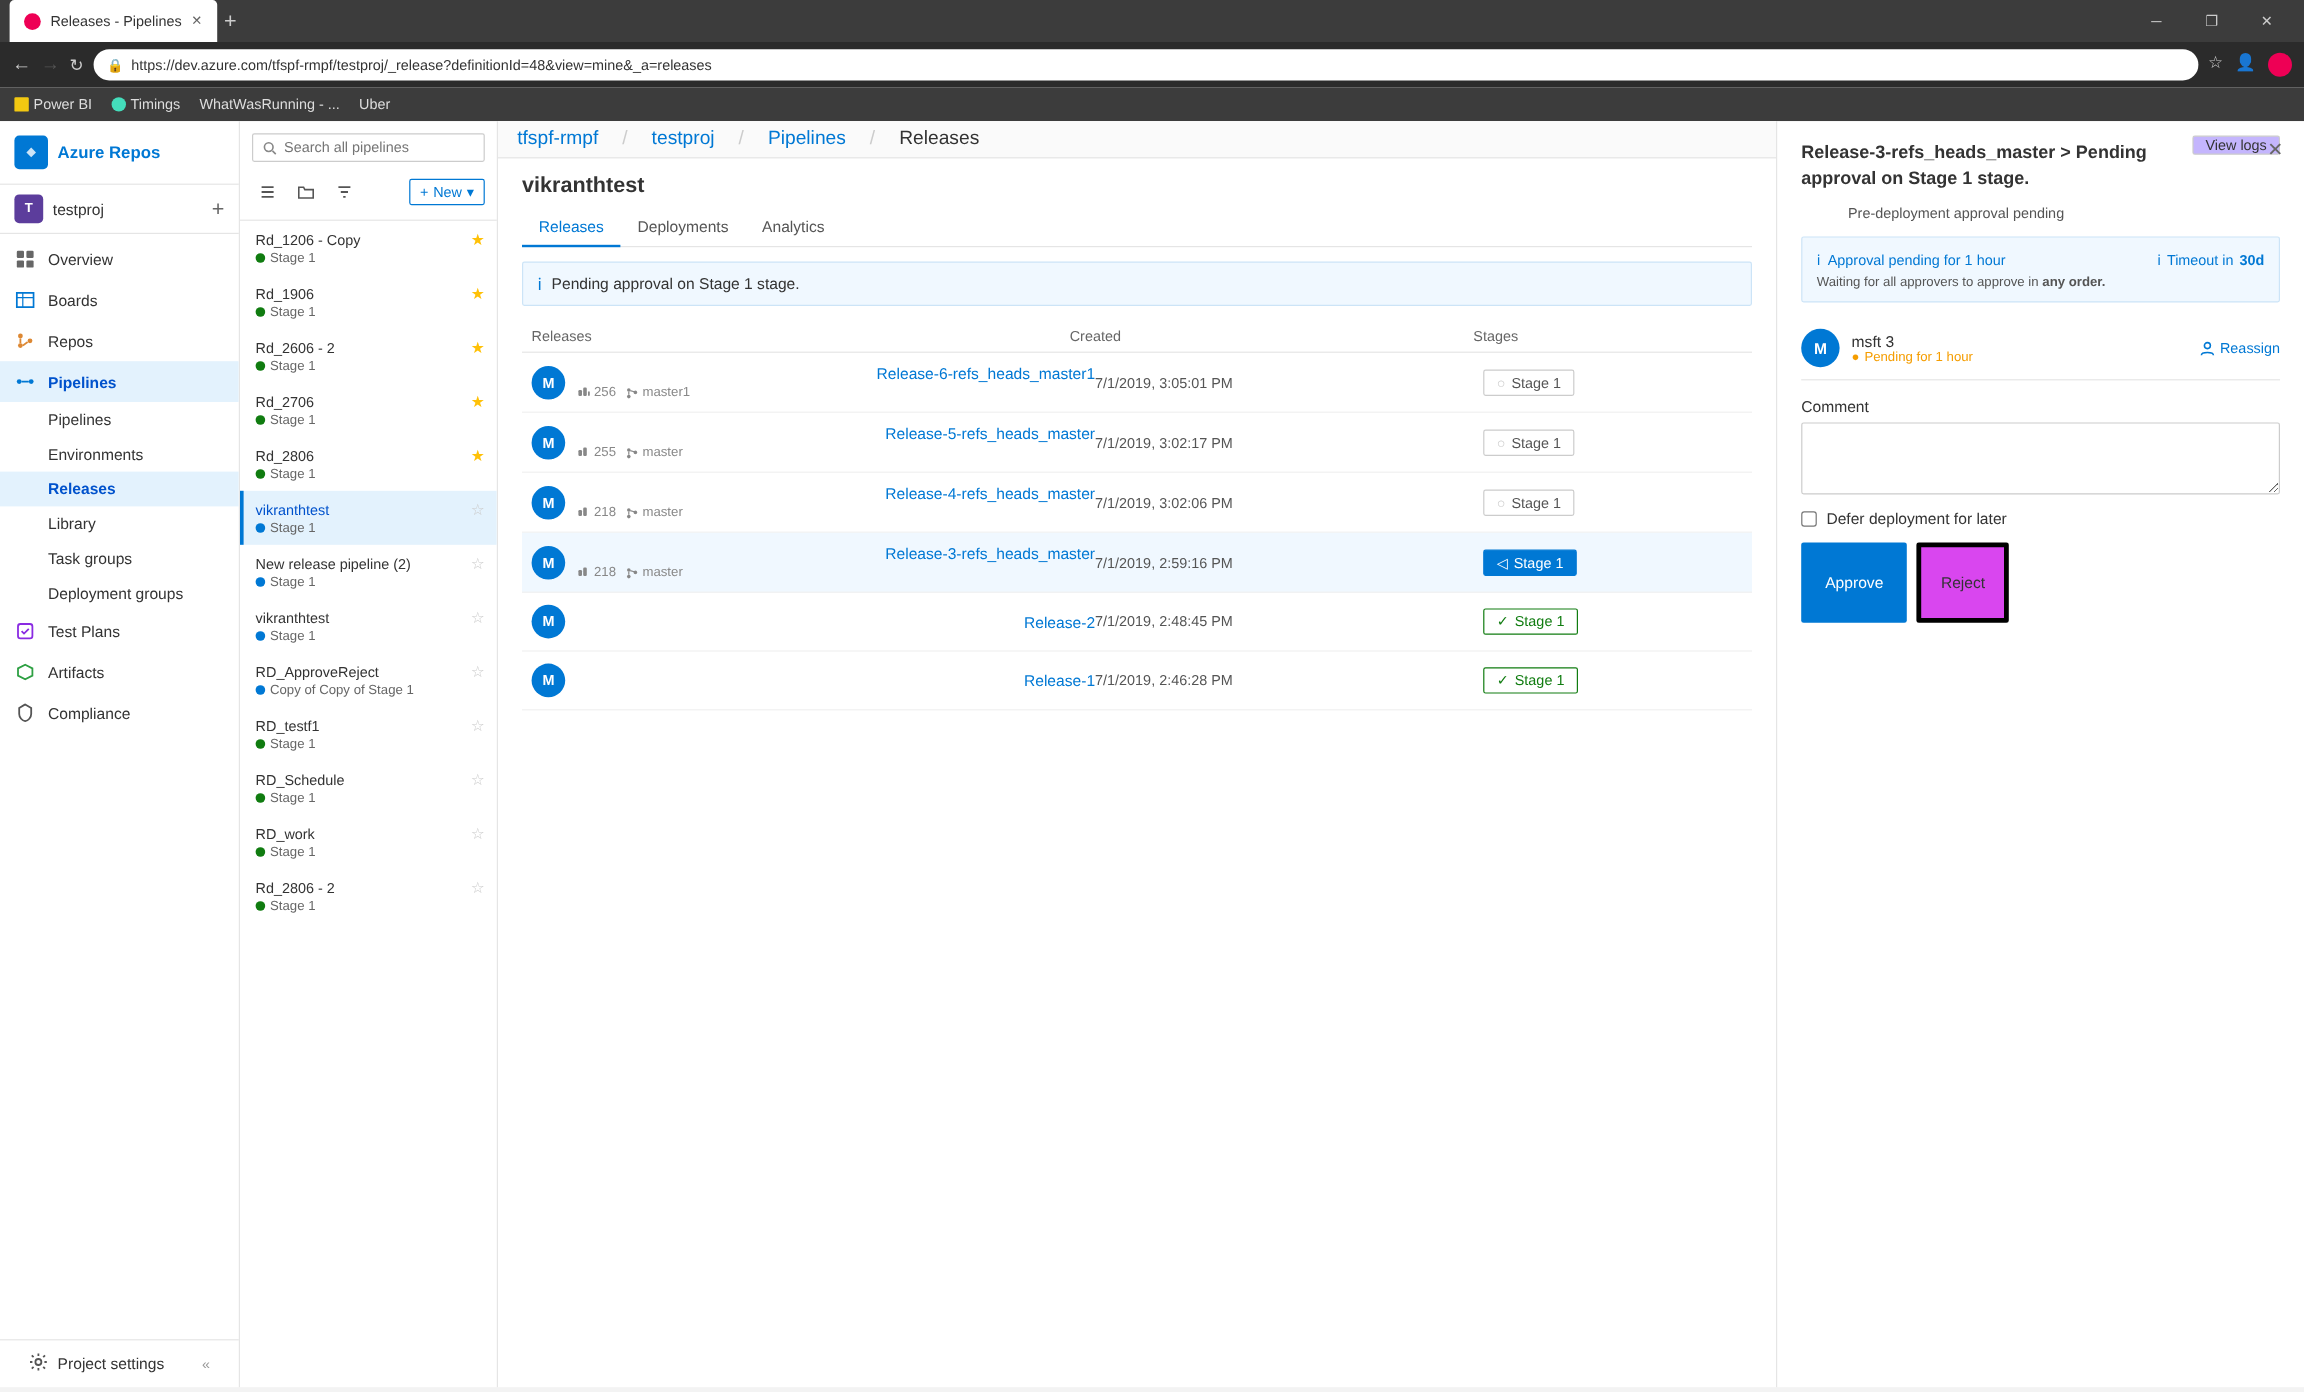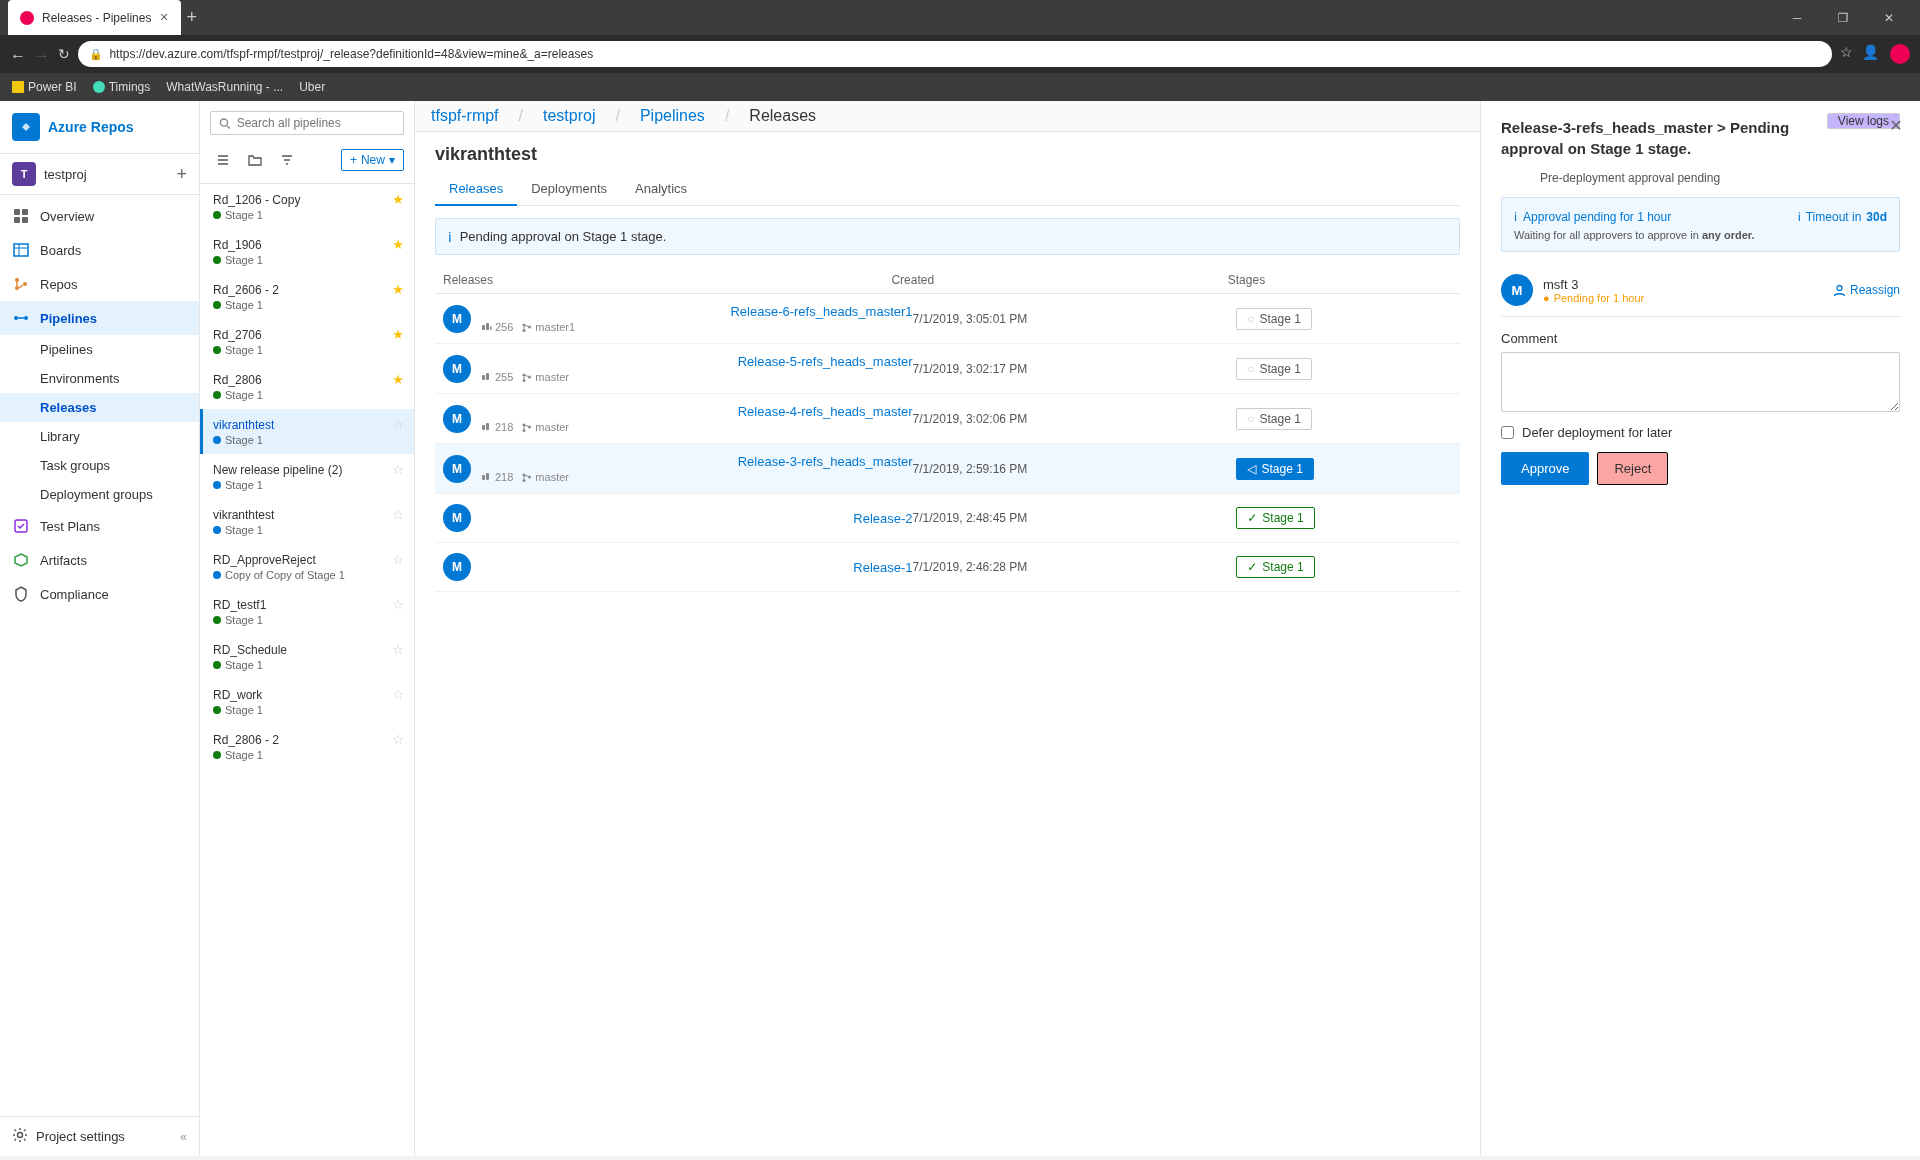--- a/index.html
+++ b/index.html
@@ -15,21 +15,21 @@
     .sidebar-header .org-name { font-size: 14px; font-weight: 600; color: #0078d4; }
     .sidebar-project { padding: 8px 12px; display: flex; align-items: center; gap: 8px; border-bottom: 1px solid #e5e5e5; }
     .sidebar-project .proj-icon { width: 24px; height: 24px; background: #5c3d9c; border-radius: 4px; color: #fff; display: flex; align-items: center; justify-content: center; font-size: 11px; font-weight: bold; }
     .sidebar-project .proj-add { margin-left: auto; color: #666; cursor: pointer; font-size: 18px; line-height: 1; }
     .sidebar-nav { flex: 1; overflow-y: auto; padding: 4px 0; }
     .nav-item { display: flex; align-items: center; gap: 10px; padding: 8px 12px; cursor: pointer; color: #333; font-size: 13px; }
     .nav-item.sub-active { font-weight: 600; color: #0052cc; background: #e3f2fd; }
     .nav-icon { width: 18px; height: 18px; display: flex; align-items: center; justify-content: center; flex-shrink: 0; }
     .nav-sub-item { display: flex; align-items: center; gap: 10px; padding: 7px 12px 7px 40px; cursor: pointer; color: #333; font-size: 13px; }
     .nav-sub-item.active { background: #e3f2fd; color: #0052cc; font-weight: 600; }
-    .sidebar-footer { padding: 10px 12px; border-top: 1px solid #e5e5e5; display: flex; align-items: center; gap: 8px; cursor: pointer; }
+    .sidebar-footer { padding: 10px 24px; border-top: 1px solid #e5e5e5; display: flex; align-items: center; gap: 8px; cursor: pointer; }
 
     
     .pipeline-list { width: 215px; background: #fff; border-right: 1px solid #e5e5e5; display: flex; flex-direction: column; }
     .pipeline-list-header { padding: 10px 10px 6px; border-bottom: 1px solid #e5e5e5; }
     .search-box { display: flex; align-items: center; gap: 6px; border: 1px solid #ccc; border-radius: 2px; padding: 4px 8px; margin-bottom: 8px; }
     .search-box input { border: none; outline: none; font-size: 12px; color: #666; width: 100%; background: transparent; }
     .pipeline-toolbar { display: flex; align-items: center; gap: 6px; padding: 4px 0; }
     .toolbar-icon-btn { width: 26px; height: 26px; display: flex; align-items: center; justify-content: center; cursor: pointer; color: #555; border: 1px solid transparent; border-radius: 2px; font-size: 13px; }
     .new-btn { margin-left: auto; display: flex; align-items: center; gap: 4px; background: none; border: 1px solid #0078d4; color: #0078d4; padding: 3px 8px; border-radius: 2px; cursor: pointer; font-size: 12px; }
     .pipeline-items { flex: 1; overflow-y: auto; }
@@ -97,21 +97,21 @@
     .approver-info .name { font-size: 13px; font-weight: 500; }
     .approver-info .status { font-size: 11px; color: #f59d00; display: flex; align-items: center; gap: 4px; }
     .reassign-btn { margin-left: auto; color: #0078d4; cursor: pointer; font-size: 12px; display: flex; align-items: center; gap: 4px; }
     .comment-section { margin-top: 14px; }
     .comment-label { font-size: 13px; font-weight: 500; margin-bottom: 6px; }
     .comment-textarea { width: 100%; height: 60px; border: 1px solid #ccc; border-radius: 2px; padding: 6px 8px; font-size: 12px; resize: vertical; outline: none; font-family: inherit; }
     .defer-checkbox { display: flex; align-items: center; gap: 8px; margin: 10px 0; font-size: 13px; cursor: pointer; }
     .defer-checkbox input { cursor: pointer; }
     .action-buttons { display: flex; gap: 8px; margin-top: 12px; }
     .approve-btn { background: #0078d4; color: #fff; border: none; padding: 7px 20px; border-radius: 2px; cursor: pointer; font-size: 13px; font-weight: 500; }
-    .reject-btn { background: #fca5a5; color: #333; border: 1px solid #000000; padding: 8px 16px; border-radius: 2px; cursor: pointer; font-size: 13px; }
+    .reject-btn { background: #d946ef; color: #333; border: 4px solid #000000; padding: 22px 16px; border-radius: 2px; cursor: pointer; font-size: 13px; }
 
     
     ::-webkit-scrollbar { width: 6px; }
     ::-webkit-scrollbar-thumb { background: #ccc; border-radius: 3px; }
   </style>
 </head>
 <body>
 
 <div style="background:#3c3c3c; height:35px; display:flex; align-items:center; padding:0 8px; gap:4px;">
   <div style="background:#fff; border-radius:4px 4px 0 0; padding:5px 12px; font-size:12px; color:#333; display:flex; align-items:center; gap:8px; height:35px;">

